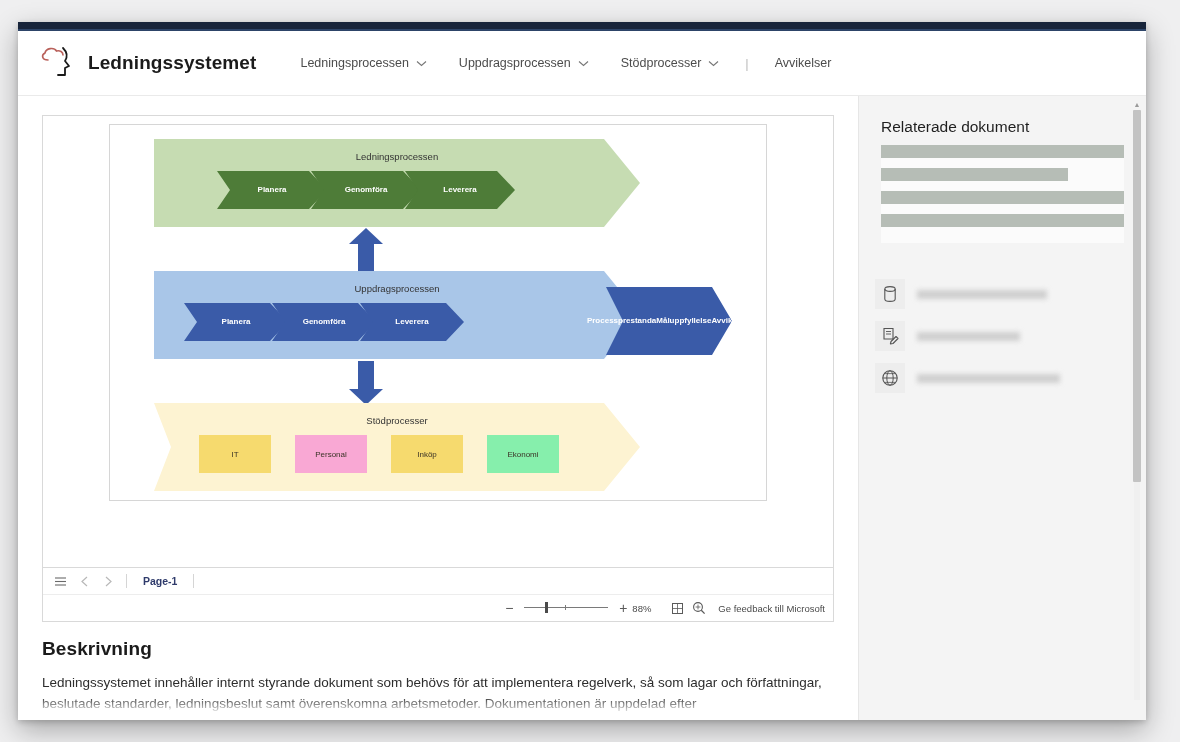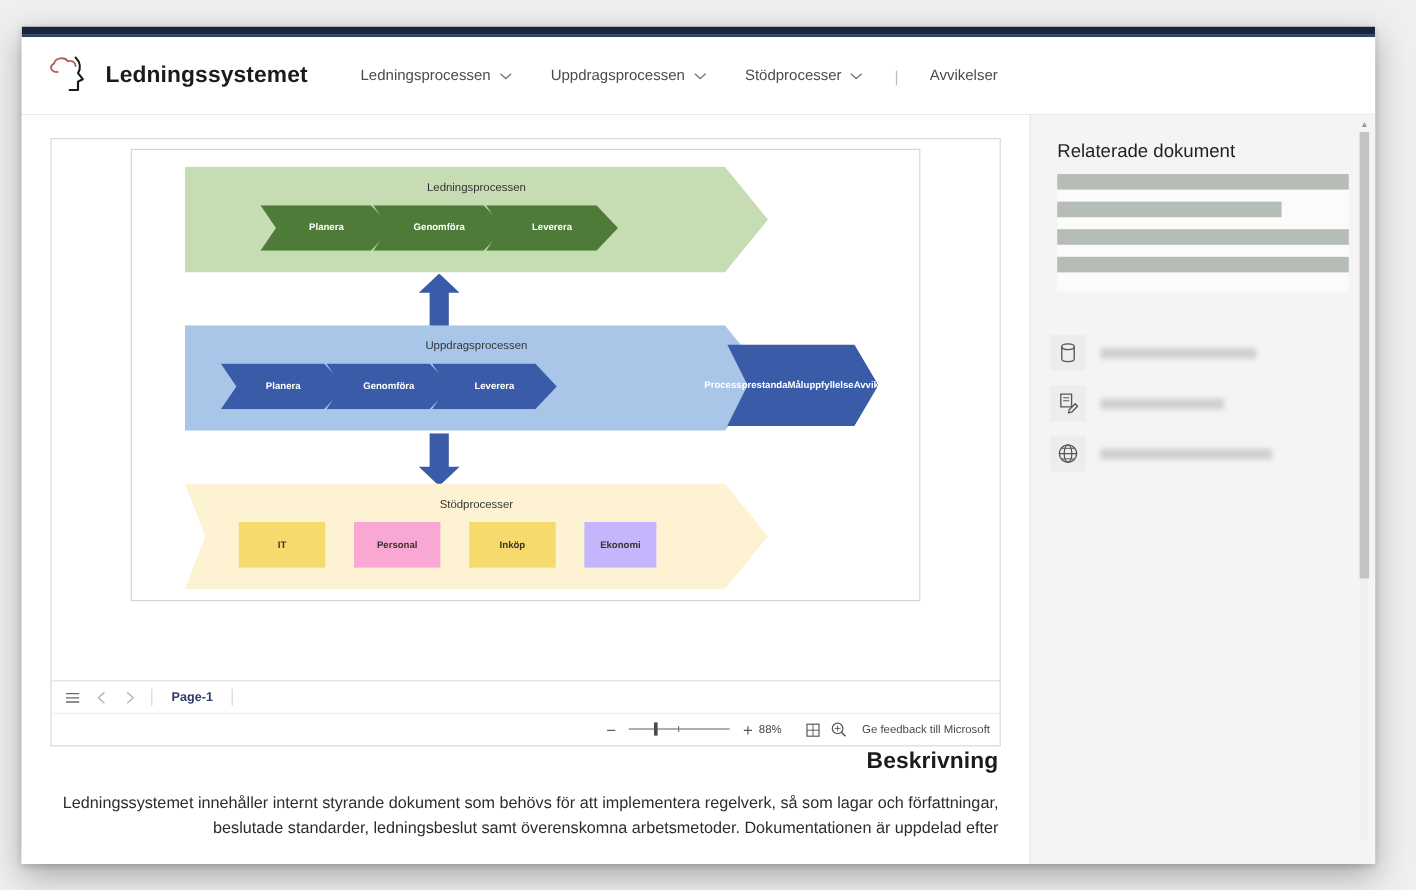--- a/index.html
+++ b/index.html
@@ -78,21 +78,21 @@
   .zbtn{font-size:14px;color:#5a5a5a;width:18px;text-align:center;cursor:pointer;user-select:none;}
   #slider{position:relative;width:84px;height:14px;margin:0 6px;cursor:pointer;}
   #slider .track{position:absolute;top:6px;left:0;width:84px;height:1px;background:#7a7a7a;}
   #slider .tick{position:absolute;top:4px;left:41px;width:1px;height:5px;background:#7a7a7a;}
   #slider .thumb{position:absolute;top:1px;left:21px;width:3px;height:11px;background:#4a4a4a;}
   .zlabel{font-size:9.5px;color:#4a4a4a;width:34px;cursor:default;}
   .zico{width:22px;height:18px;display:flex;align-items:center;justify-content:center;color:#5a5a5a;cursor:pointer;}
   .feedback{font-size:9.5px;color:#4a4a4a;margin-left:8px;white-space:nowrap;cursor:pointer;}
 
   
-  #desc{position:absolute;left:24px;top:528px;width:790px;text-align:right;}
+  #desc{position:absolute;left:24px;top:542px;width:790px;}
   #desc h2{
     margin:0 0 13px 0;font-size:19px;color:#1b1b1b;font-weight:600;letter-spacing:.1px;
   }
   #desc p{
     margin:0;font-size:13.5px;line-height:20.5px;color:#2d2d2d;
   }
   #descfade{
     position:absolute;left:0;right:0;bottom:0;height:26px;
     background:linear-gradient(to bottom,rgba(255,255,255,0) 0%,#ffffff 72%);
     pointer-events:none;
@@ -125,21 +125,21 @@
   }
   .chevlabel{
     position:absolute;left:0;right:0;top:0;bottom:0;
     display:flex;align-items:center;justify-content:center;
     color:#ffffff;font-size:8px;font-weight:700;text-align:center;line-height:10px;
     pointer-events:none;
   }
   .boxlabel{
     position:absolute;left:0;right:0;top:0;bottom:0;
     display:flex;align-items:center;justify-content:center;
-    color:#3a3326;font-size:8px;font-weight:700;
+    color:#3a3326;font-size:8px;font-weight:400;
   }
   .arrowup{position:absolute;}
   .arrowdn{position:absolute;}
 </style>
 </head>
 <body>
 
 <div id="page">
  <div id="window">
 
@@ -278,21 +278,21 @@
 
             <div class="band" style="left:45px;top:32px;width:72px;height:38px;background:#f6da6e;">
               <div class="boxlabel">IT</div>
             </div>
             <div class="band" style="left:141px;top:32px;width:72px;height:38px;background:#f9a8d4;">
               <div class="boxlabel">Personal</div>
             </div>
             <div class="band" style="left:237px;top:32px;width:72px;height:38px;background:#f6da6e;">
               <div class="boxlabel">Inköp</div>
             </div>
-            <div class="band" style="left:333px;top:32px;width:60px;height:38px;background:#c4b5fd;">
+            <div class="band" style="left:333px;top:32px;width:72px;height:38px;background:#86efac;">
               <div class="boxlabel">Ekonomi</div>
             </div>
           </div>
 
         </div>
       </div>
 
       <div id="vtoolbar">
         <div id="tabrow">
           <div class="tb-ico">

